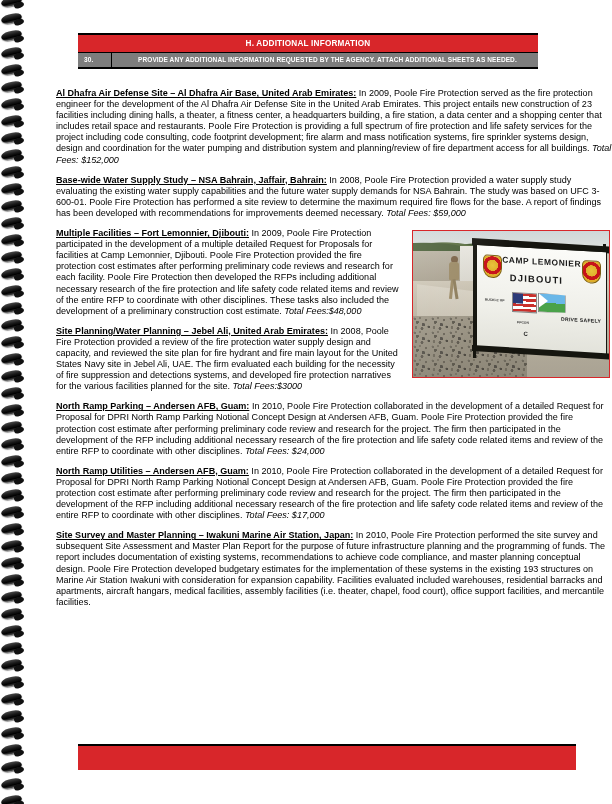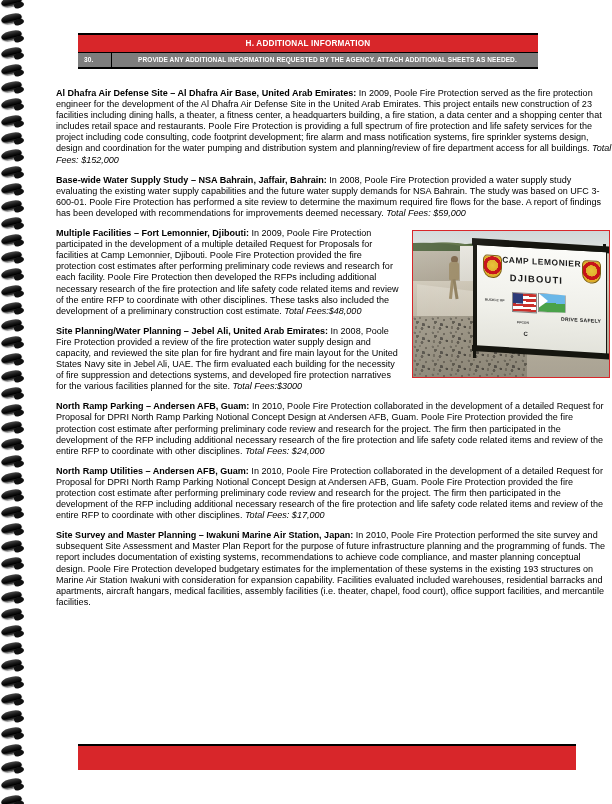--- a/index.html
+++ b/index.html
@@ -114,20 +114,21 @@
     width: 556px;
     font-size: 9.05px;
     line-height: 11.1px;
     text-align: left;
   }
   .entry {
     margin: 0 0 9px 0;
   }
   .entry .lead {
     font-weight: bold;
+    text-decoration: underline;
   }
   .entry .fees {
     font-style: italic;
   }
 
   
   #photo-figure {
     float: right;
     width: 198px;
     height: 148px;

